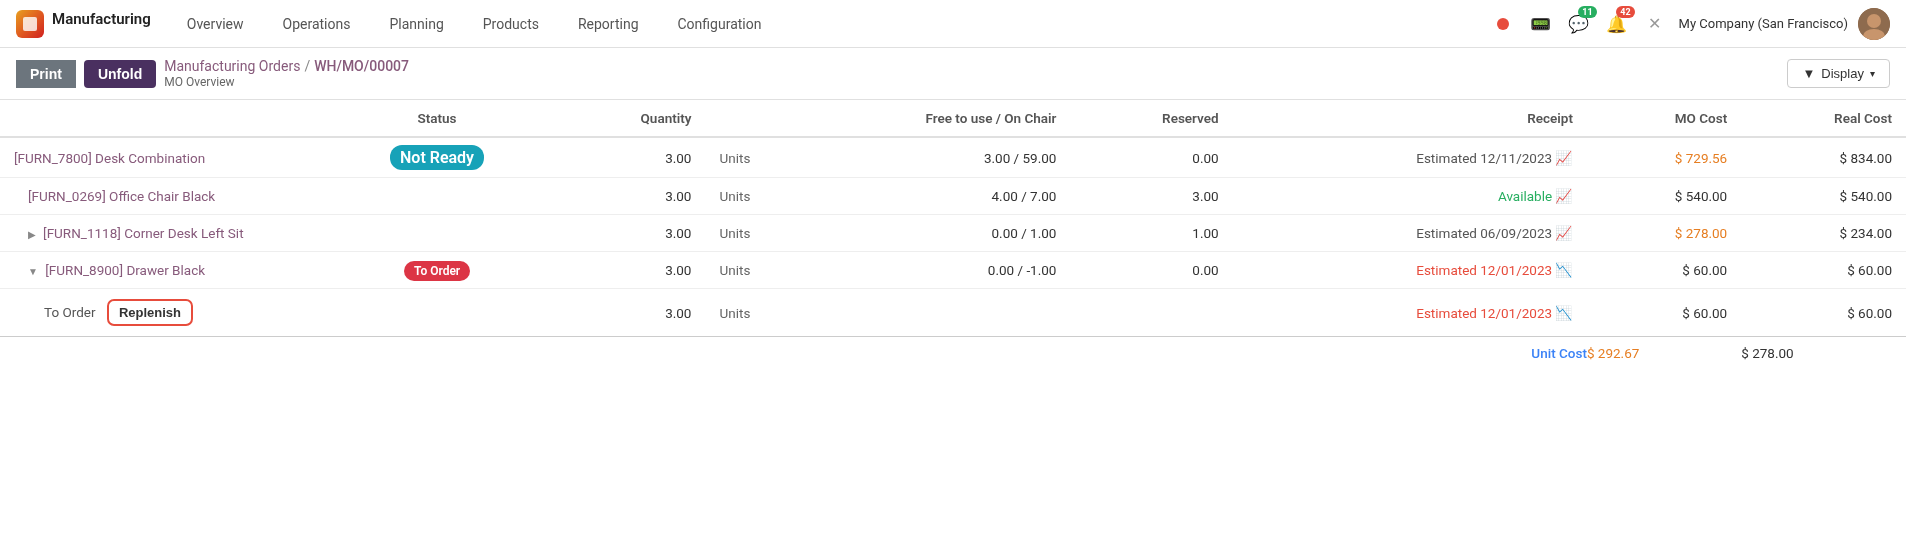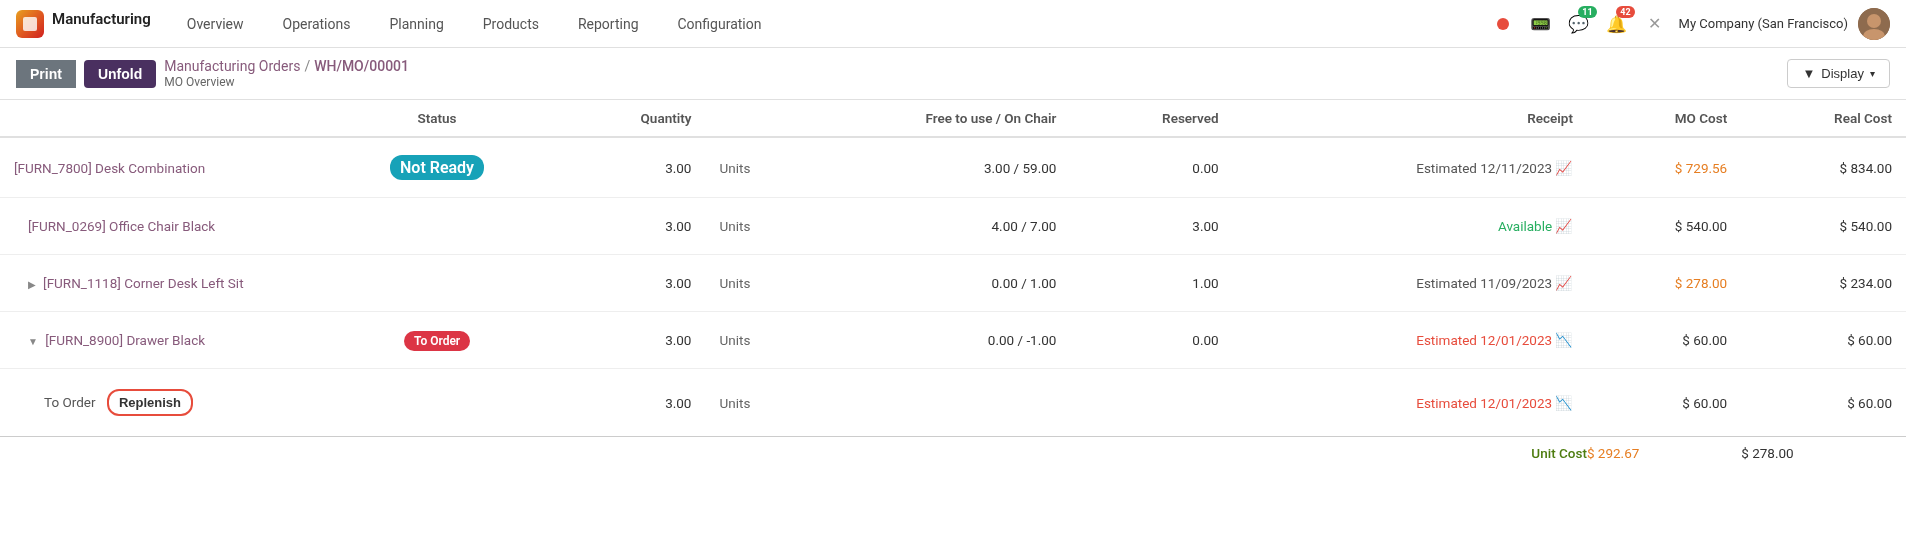--- a/index.html
+++ b/index.html
@@ -86,21 +86,21 @@
       width: 100%; border-collapse: collapse; font-size: 13.5px;
     }
     thead tr { border-bottom: 2px solid #e0e0e0; }
     thead th {
       padding: 10px 14px; text-align: right; font-weight: 600; color: #555;
       white-space: nowrap; background: #fff;
     }
     thead th.left { text-align: left; }
     tbody tr { border-bottom: 1px solid #eee; }
     tbody td {
-      padding: 20px 14px; text-align: right; color: #333; white-space: nowrap;
+      padding: 10px 14px; text-align: right; color: #333; white-space: nowrap;
     }
     tbody td.left { text-align: left; }
 
     .badge-not-ready {
       background: #17a2b8; color: #fff; border-radius: 12px;
       padding: 3px 10px; font-size: 16px; font-weight: 600; white-space: nowrap;
     }
     .badge-to-order {
       background: #dc3545; color: #fff; border-radius: 12px;
       padding: 3px 10px; font-size: 12px; font-weight: 600; white-space: nowrap;
@@ -114,21 +114,21 @@
 
     .receipt-available { color: #27ae60; }
     .receipt-est-red { color: #e74c3c; }
     .receipt-est { color: #555; }
 
     .chart-icon-green { color: #27ae60; font-size: 14px; cursor: pointer; }
     .chart-icon-red { color: #e74c3c; font-size: 14px; cursor: pointer; }
 
     .replenish-btn {
       border: 2px solid #e74c3c; background: #fff; color: #333;
-      padding: 4px 10px; font-size: 13px; font-weight: 600; border-radius: 12px; cursor: pointer;
+      padding: 4px 10px; font-size: 13px; font-weight: 600; border-radius: 7px; cursor: pointer;
     }
 
     .unit-cost-row td { border-top: 1px solid #ccc; }
 
     .footer-summary td {
       padding-top: 8px; padding-bottom: 8px; font-size: 13.5px;
     }
   </style>
 </head>
 <body>
@@ -174,21 +174,21 @@
   </div>
 </nav>
 
 <div class="toolbar">
   <button class="btn-print">Print</button>
   <button class="btn-unfold">Unfold</button>
   <div class="breadcrumb-wrapper">
     <div style="display:flex; align-items:center; gap:4px;">
       <a class="breadcrumb-link">Manufacturing Orders</a>
       <span class="breadcrumb-sep">/</span>
-      <a class="breadcrumb-current">WH/MO/00001</a>
+      <a class="breadcrumb-current">WH/MO/00007</a>
     </div>
     <span class="breadcrumb-sub">MO Overview</span>
   </div>
   <div class="toolbar-spacer"></div>
   <button class="btn-display">
     <span>▼</span>
     <span>Display</span>
     <span style="font-size:10px;">▾</span>
   </button>
 </div>
@@ -252,21 +252,21 @@
         <td class="left indent">
           <span class="expand-icon">▶</span>
           <a class="product-link">[FURN_1118] Corner Desk Left Sit</a>
         </td>
         <td></td>
         <td>3.00</td>
         <td style="text-align:left; color:#666;">Units</td>
         <td>0.00 / 1.00</td>
         <td>1.00</td>
         <td style="text-align:right;">
-          <span class="receipt-est">Estimated 11/09/2023</span>
+          <span class="receipt-est">Estimated 06/09/2023</span>
           <span class="chart-icon-green">📈</span>
         </td>
         <td>
           <span class="text-orange">$ 278.00</span>
         </td>
         <td>$ 234.00</td>
       </tr>
 
       <tr>
         <td class="left indent">
@@ -307,21 +307,21 @@
       </tr>
     </tbody>
     <tfoot>
       <tr class="unit-cost-row footer-summary">
         <td></td>
         <td></td>
         <td></td>
         <td></td>
         <td></td>
         <td></td>
-        <td style="text-align:right; font-weight:500; color:#4d7c0f;">Unit Cost</td>
+        <td style="text-align:right; font-weight:500; color:#3b82f6;">Unit Cost</td>
         <td>
           <span class="text-orange">$ 292.67</span>
         </td>
         <td>$ 278.00</td>
       </tr>
     </tfoot>
   </table>
 </div>
 
 </body></html>

